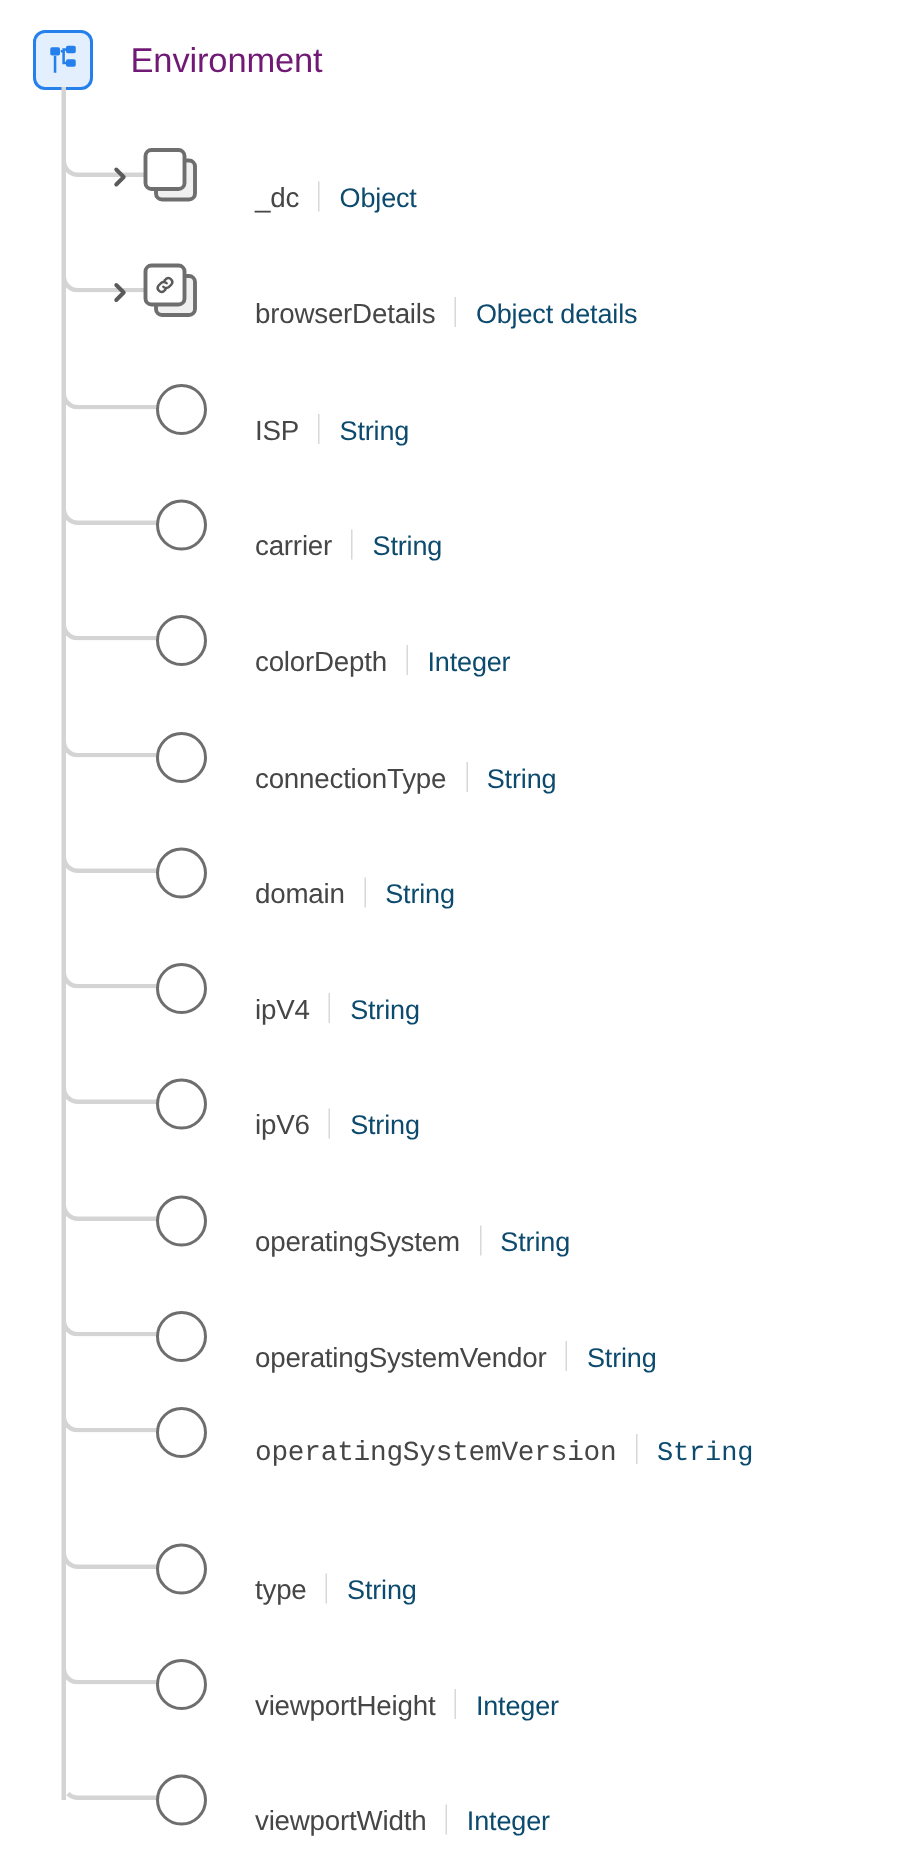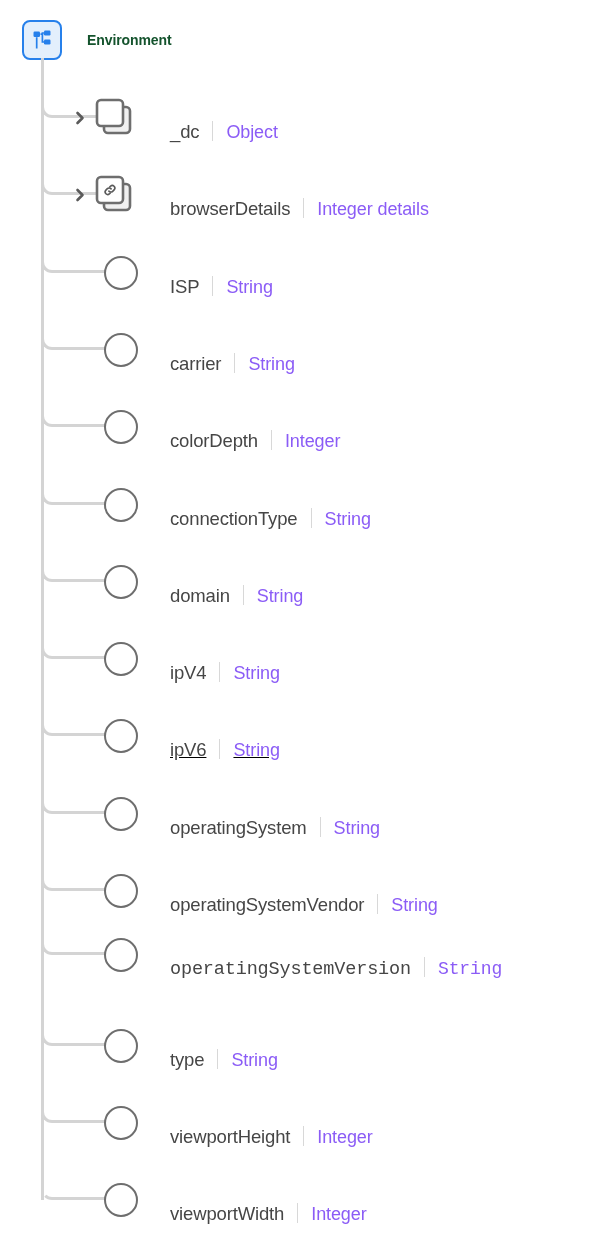--- a/index.html
+++ b/index.html
@@ -38,23 +38,23 @@
     border-radius: 8px;
     background: #e3effc;
     display: flex;
     align-items: center;
     justify-content: center;
     flex: 0 0 auto;
   }
   .root-icon-box svg { display: block; }
   .root-title {
     margin-left: 25px;
-    font-size: 14px;
-    font-weight: bold;
-    color: #14532d;
+    font-size: 23px;
+    font-weight: normal;
+    color: #701a75;
     letter-spacing: -0.1px;
     white-space: nowrap;
   }
 
   
   .trunk {
     position: absolute;
     left: 41px;
     top: 58px;
     width: 3px;
@@ -137,21 +137,21 @@
   .divider {
     display: inline-block;
     width: 1px;
     height: 20px;
     background: #d8d8d8;
     margin: 0 13px;
     transform: translateY(3px);
   }
   .node-type {
     font-size: 18px;
-    color: #8b5cf6;
+    color: #0c4a6e;
     letter-spacing: -0.1px;
     margin-top: 16px;
   }
 </style>
 </head>
 <body>
 
 <div id="tree-root">
 
   <div class="root-header">
@@ -203,21 +203,21 @@
             <rect x="4" y="4" width="26" height="26" rx="4" fill="#ffffff" stroke="#6e6e6e" stroke-width="2.6"></rect>
             <g transform="translate(17,17) scale(0.62) translate(-12,-12)" fill="none" stroke="#5a5a5a" stroke-width="2.6" stroke-linecap="round">
               <path d="M10.2 13.8 a4.2 4.2 0 0 0 6.1 0.3 l2.6-2.6 a4.2 4.2 0 0 0-5.9-5.9 l-1.5 1.5"></path>
               <path d="M13.8 10.2 a4.2 4.2 0 0 0-6.1-0.3 l-2.6 2.6 a4.2 4.2 0 0 0 5.9 5.9 l1.5-1.5"></path>
             </g>
           </svg>
         </div>
         <div class="labels" style="top: 16px;">
           <span class="node-name">browserDetails</span>
           <span class="divider"></span>
-          <span class="node-type">Integer details</span>
+          <span class="node-type">Object details</span>
         </div>
       </div>
       <div class="node-row" style="top: 244.6px;">
         <div class="elbow"></div>
         <div class="circle-icon"></div>
         <div class="labels" style="top: 16px;">
           <span class="node-name">ISP</span>
           <span class="divider"></span>
           <span class="node-type">String</span>
         </div>
@@ -263,21 +263,21 @@
         <div class="circle-icon"></div>
         <div class="labels" style="top: 16px;">
           <span class="node-name">ipV4</span>
           <span class="divider"></span>
           <span class="node-type">String</span>
         </div>
       </div>
       <div class="node-row" style="top: 708.4px;">
         <div class="elbow"></div>
         <div class="circle-icon"></div>
-        <div class="labels" style="top: 16px; text-decoration: underline;">
+        <div class="labels" style="top: 16px;">
           <span class="node-name">ipV6</span>
           <span class="divider"></span>
           <span class="node-type">String</span>
         </div>
       </div>
       <div class="node-row" style="top: 785.7px;">
         <div class="elbow"></div>
         <div class="circle-icon"></div>
         <div class="labels" style="top: 16px;">
           <span class="node-name">operatingSystem</span>

